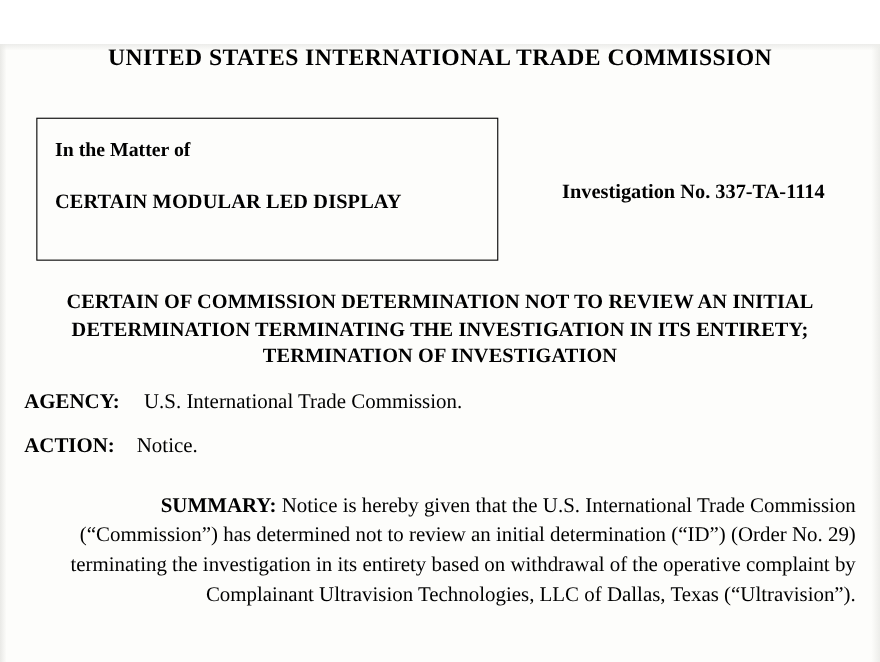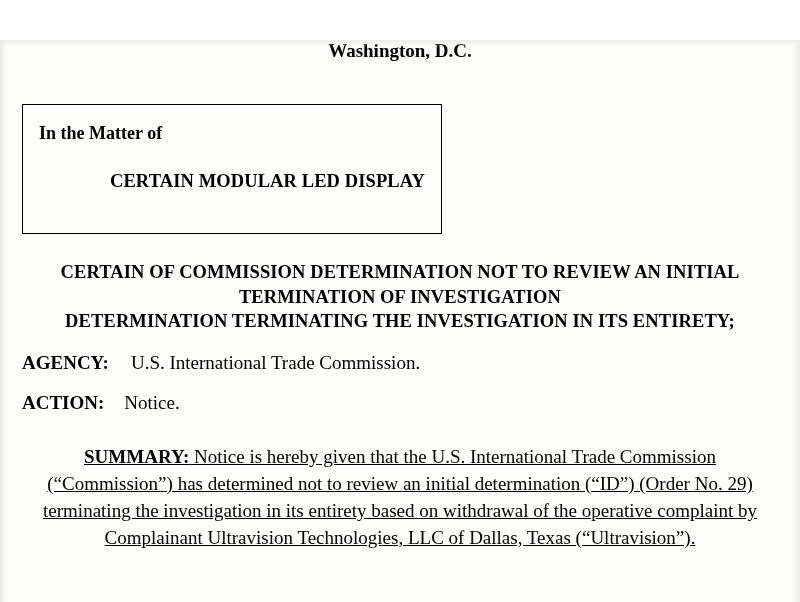--- a/index.html
+++ b/index.html
@@ -33,20 +33,21 @@
   }
   .agency-line2 {
     font-size: 19px;
     font-weight: bold;
     margin-top: 8px;
   }
   .matter-row {
     position: relative;
     margin-top: 42px;
     height: 138px;
+    margin-left: 11px;
   }
   .matter-box {
     position: absolute;
     left: 22px;
     top: 0;
     width: 420px;
     height: 130px;
     border: 1.6px solid #000;
     box-sizing: border-box;
     padding: 18px 16px 0 16px;
@@ -54,21 +55,20 @@
   .matter-intro {
     font-size: 18px;
     font-weight: bold;
   }
   .matter-title {
     margin-top: 26px;
     font-size: 18.5px;
     font-weight: bold;
     letter-spacing: 0.1px;
     line-height: 1.25;
-    text-align: right;
   }
   .inv-number {
     position: absolute;
     left: 500px;
     top: 58px;
     font-size: 18.5px;
     font-weight: bold;
     white-space: nowrap;
   }
   .notice-title {
@@ -95,22 +95,21 @@
     margin-left: 18px;
   }
   .agency-row .value { margin-left: 22px; }
   .action-row { }
   .action-row .value { margin-left: 20px; }
   .summary {
     margin-top: 30px;
     padding: 0 22px 0 22px;
     font-size: 19px;
     line-height: 1.42;
-    text-align: center;
-    text-decoration: underline;
+    text-align: right;
   }
   .summary .label { font-weight: bold; }
   .edge-shade-left {
     position: absolute;
     left: 0; top: 0; bottom: 0;
     width: 6px;
     background: linear-gradient(to right, #e9e9e6, rgba(255,255,255,0));
     pointer-events: none;
   }
   .edge-shade-right {
@@ -131,36 +130,37 @@
 </head>
 <body>
 
 <div class="page">
 
   <div class="edge-shade-top"></div>
   <div class="edge-shade-left"></div>
   <div class="edge-shade-right"></div>
 
   <div class="header-block">
-    <div class="agency-line2">Washington, D.C.</div>
+    <div class="agency-line1">UNITED STATES INTERNATIONAL TRADE COMMISSION</div>
   </div>
 
   <div class="matter-row">
     <div class="matter-box">
       <div class="matter-intro">In the Matter of</div>
       <div class="matter-title">
         <div>CERTAIN MODULAR LED DISPLAY</div>
       </div>
     </div>
+    <div class="inv-number">Investigation No. 337-TA-1114</div>
   </div>
 
   <div class="notice-title">
     <div>CERTAIN OF COMMISSION DETERMINATION NOT TO REVIEW AN INITIAL</div>
+    <div>DETERMINATION TERMINATING THE INVESTIGATION IN ITS ENTIRETY;</div>
     <div>TERMINATION OF INVESTIGATION</div>
-    <div>DETERMINATION TERMINATING THE INVESTIGATION IN ITS ENTIRETY;</div>
   </div>
 
   <div class="field-row agency-row">
     <span class="label">AGENCY:</span><span class="value">U.S. International Trade Commission.</span>
   </div>
 
   <div class="field-row action-row">
     <span class="label">ACTION:</span><span class="value">Notice.</span>
   </div>
 

